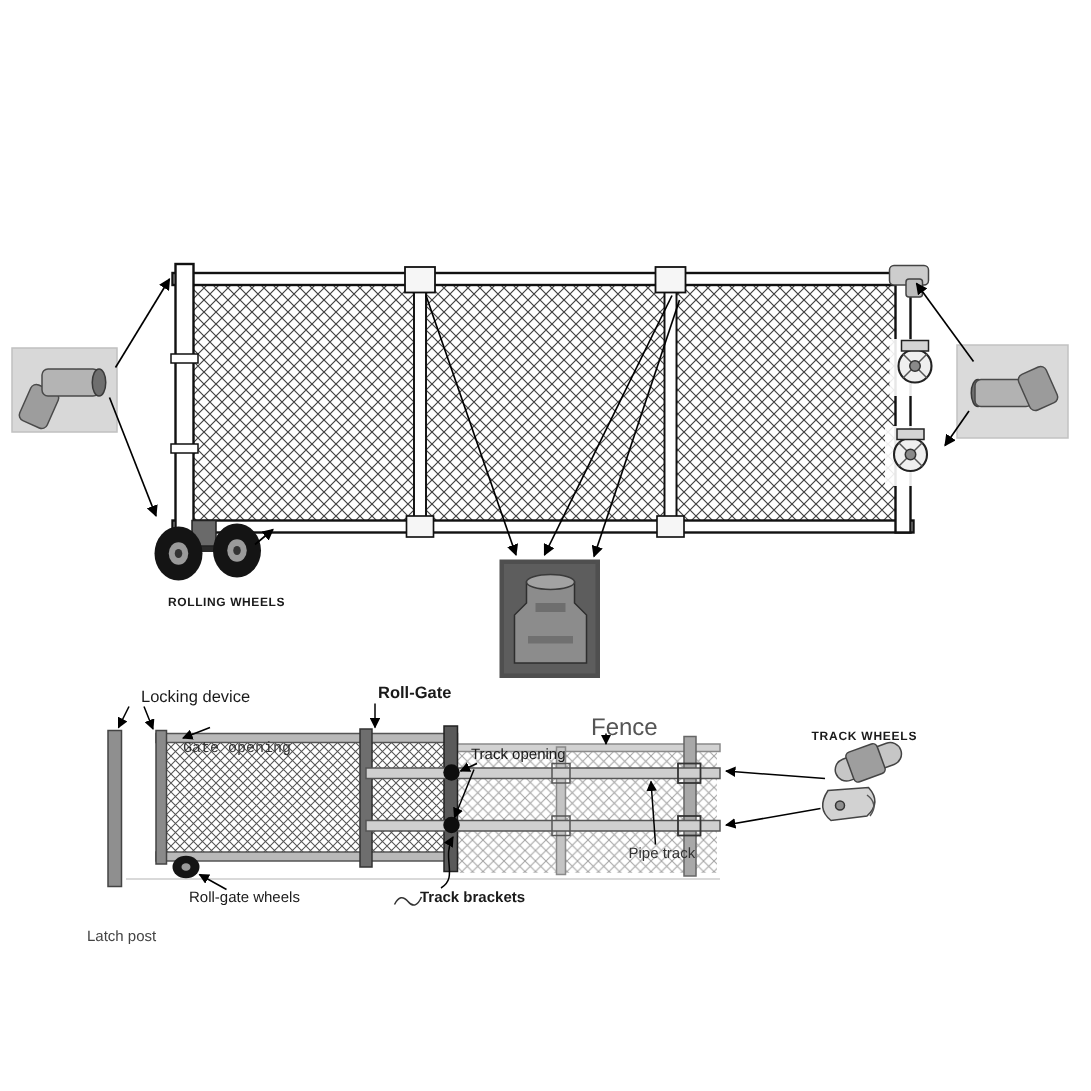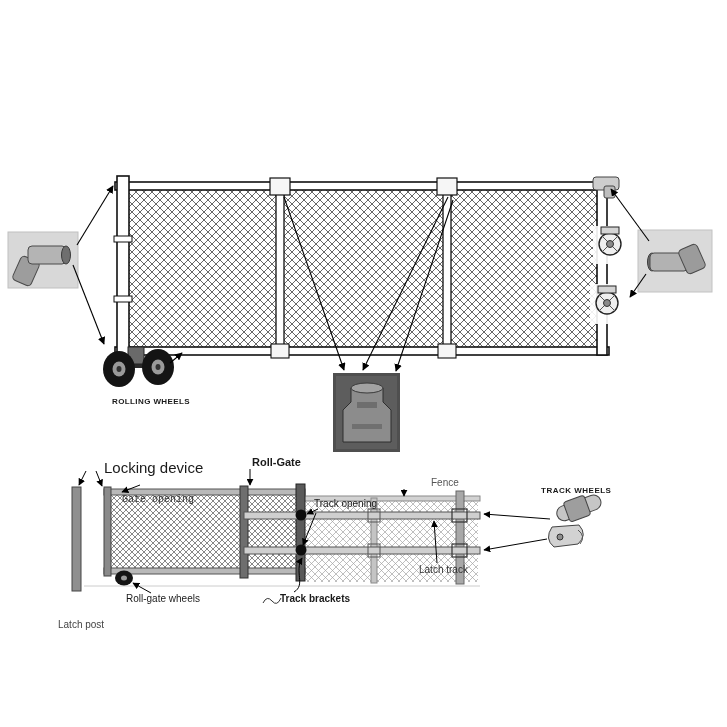--- a/index.html
+++ b/index.html
@@ -2,24 +2,24 @@
 <html><head>
 <meta charset="utf-8">
 <style>
   *{box-sizing:border-box;}
   html,body{margin:0;padding:0;background:#fff;}
   .canvas{position:relative;width:727px;height:727px;background:#ffffff;font-family:"Liberation Sans",sans-serif;color:#111;overflow:hidden;}
   .diagram-svg{position:absolute;left:0;top:0;}
   .title{position:absolute;left:169px;top:121px;font-family:"Liberation Serif",serif;font-variant:small-caps;font-weight:700;font-size:19px;letter-spacing:2.5px;color:#151515;white-space:nowrap;}
   .lbl{position:absolute;white-space:nowrap;color:#1a1a1a;}
   .lbl-rolling-wheels{left:112px;top:397px;font-size:8px;font-weight:700;letter-spacing:.4px;}
-  .lbl-locking-device{left:62px;top:459px;font-size:15px;padding-left:42px;}
+  .lbl-locking-device{left:52px;top:459px;font-size:11px;padding-left:42px;}
   .lbl-roll-gate{left:228px;top:456px;font-size:11px;font-weight:700;margin-left:24px;}
   .lbl-gate-opening{left:122px;top:494px;font-size:10px;color:#333;font-family:Liberation Mono, monospace;}
-  .lbl-fence{left:394px;top:477px;font-size:10px;color:#555;margin-left:37px;}
+  .lbl-fence{left:394px;top:477px;font-size:16px;color:#555;}
   .lbl-track-bracket{left:541px;top:486px;font-size:8px;font-weight:700;letter-spacing:.5px;}
   .lbl-track-rollers{left:314px;top:498px;font-size:10px;}
   .lbl-pipe-track{left:419px;top:564px;font-size:10px;color:#333;}
   .lbl-latch-post{left:58px;top:619px;font-size:10px;color:#444;}
   .lbl-roll-gate-wheels{left:126px;top:593px;font-size:10px;}
   .lbl-track-brackets{left:280px;top:593px;font-size:10px;font-weight:700;}
 </style>
 </head>
 <body>
 
@@ -171,17 +171,17 @@
     </g>
   </svg>
 
   <div class="lbl lbl-rolling-wheels">ROLLING WHEELS</div>
   <div class="lbl lbl-locking-device">Locking device</div>
   <div class="lbl lbl-roll-gate">Roll-Gate</div>
   <div class="lbl lbl-gate-opening">Gate opening</div>
   <div class="lbl lbl-fence">Fence</div>
   <div class="lbl lbl-track-bracket">TRACK WHEELS</div>
   <div class="lbl lbl-track-rollers">Track opening</div>
-  <div class="lbl lbl-pipe-track">Latch track</div>
+  <div class="lbl lbl-pipe-track">Pipe track</div>
   <div class="lbl lbl-latch-post">Latch post</div>
   <div class="lbl lbl-roll-gate-wheels">Roll-gate wheels</div>
   <div class="lbl lbl-track-brackets">Track brackets</div>
 </div>
 
 </body></html>

